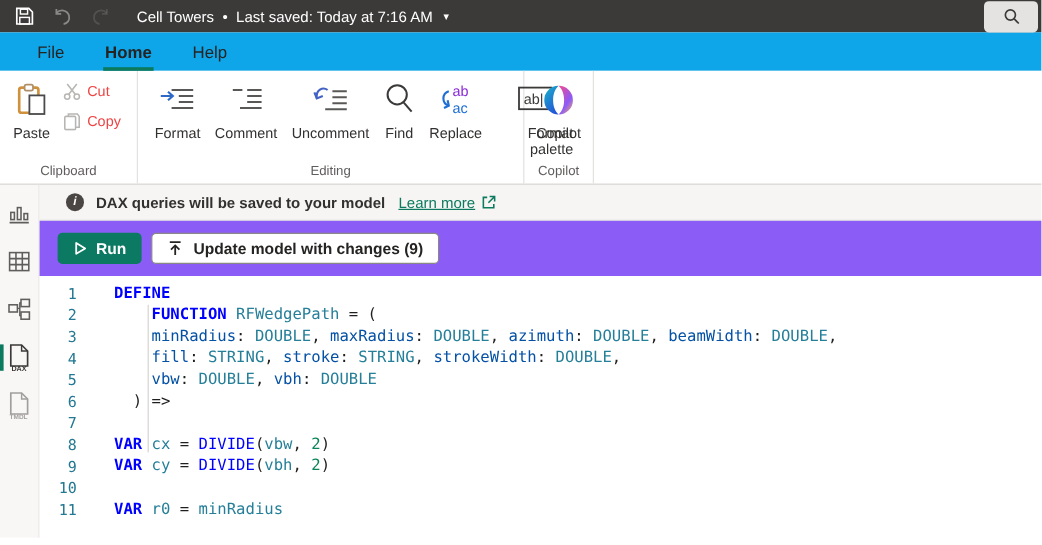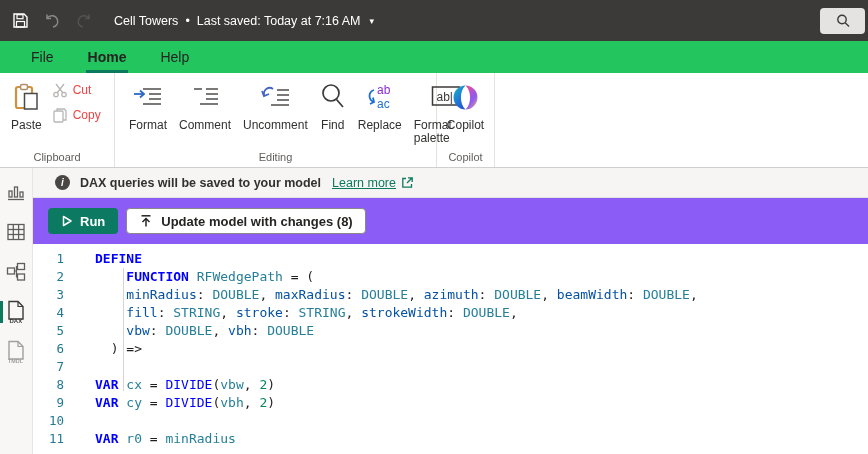--- a/index.html
+++ b/index.html
@@ -1,39 +1,39 @@
 <!DOCTYPE html>
 <html><head>
 <meta charset="utf-8">
 <style>
   * { margin:0; padding:0; box-sizing:border-box; }
   html,body { width:868px; height:454px; overflow:hidden; background:#fff;
               font-family:"Liberation Sans", sans-serif; color:#252423; }
 
   
-  .titlebar { height:41px; background:#3b3a39; display:flex; align-items:center; padding:0 2px 0 4px; }
+  .titlebar { height:27px; background:#3b3a39; display:flex; align-items:center; padding:0 2px 0 4px; }
   .tb-btn { width:32px; height:33px; display:flex; align-items:center; justify-content:center; }
   .doc-title { display:flex; align-items:center; gap:7px; margin-left:14px; color:#fff; font-size:12.5px; }
   .caret { font-size:9px; color:#fff; margin-left:2px; }
   .search-btn { margin-left:auto; width:45px; height:26px; background:#e5e3e1; border-radius:4px;
                 display:flex; align-items:center; justify-content:center; margin-right:1px; }
 
   
-  .menubar { height:32px; display:flex; align-items:stretch; padding-left:14px; background:#22c55e; }
+  .menubar { height:32px; display:flex; align-items:stretch; padding-left:14px; background:#0ea5e9; }
   .menu-item { padding:0 17px; font-size:14px; display:flex; align-items:center; position:relative; cursor:default; }
   .menu-item.active { font-weight:bold; }
   .menu-item.active::after { content:""; position:absolute; left:15px; right:15px; bottom:0; height:3px; background:#0c7a5e; }
 
   
   .ribbon { height:95px; border-bottom:1px solid #d1cfcd; display:flex; background:#fff; }
   .rgroup { display:flex; flex-direction:column; border-right:1px solid #e4e2e0; }
   .rgroup-items { flex:1; display:flex; align-items:flex-start; }
   .rgroup-label { text-align:center; font-size:11px; color:#605e5c; padding:1px 0 4px; }
   .ritem { display:flex; flex-direction:column; align-items:center; padding:5px 4px 0; gap:3px;
-           font-size:12px; color:#323130; text-align:left; }
+           font-size:12px; color:#323130; text-align:right; }
   .ritem .iconbox { height:38px; display:flex; align-items:center; justify-content:center; }
   .ritem .rlabel { line-height:13px; }
   .g-clipboard { width:115px; }
   .g-clipboard .rgroup-items { padding-left:7px; }
   .g-editing { width:322px; }
   .g-editing .rgroup-items { padding-left:10px; gap:4px; }
   .g-copilot { width:58px; }
   .smallcol { display:flex; flex-direction:column; gap:9px; padding-top:9px; padding-left:6px; }
   .small-item { display:flex; align-items:center; gap:5px; font-size:12px; color:#ef4444; }
   .cp-label { width:64px; }
@@ -327,21 +327,21 @@
           <path d="M2.5 1.5 L10 6 L2.5 10.5 Z" fill="none" stroke="#fff" stroke-width="1.5" stroke-linejoin="round"></path>
         </svg>
         <span>Run</span>
       </button>
       <button class="update-btn">
         <svg width="14" height="14" viewBox="0 0 14 14">
           <line x1="2.5" y1="1.8" x2="11.5" y2="1.8" stroke="#252423" stroke-width="1.5"></line>
           <line x1="7" y1="12.5" x2="7" y2="4.5" stroke="#252423" stroke-width="1.5"></line>
           <path d="M3.5 8 L7 4.5 L10.5 8" fill="none" stroke="#252423" stroke-width="1.5"></path>
         </svg>
-        <span>Update model with changes (8)</span>
+        <span>Update model with changes (9)</span>
       </button>
     </div>
 
     <div class="editor">
       <div class="indent-guide"></div>
       <div>
           <div class="code-row">
             <div class="gutter">1</div>
             <pre class="codetext"><span class="tk-kw">DEFINE</span></pre>
           </div>

